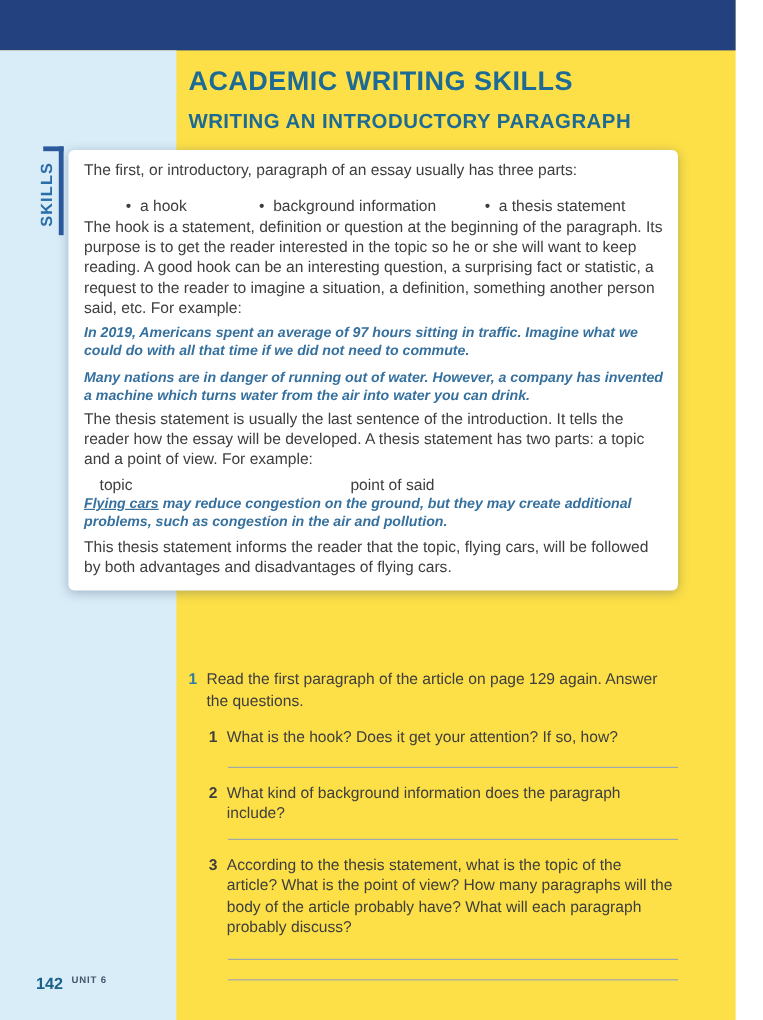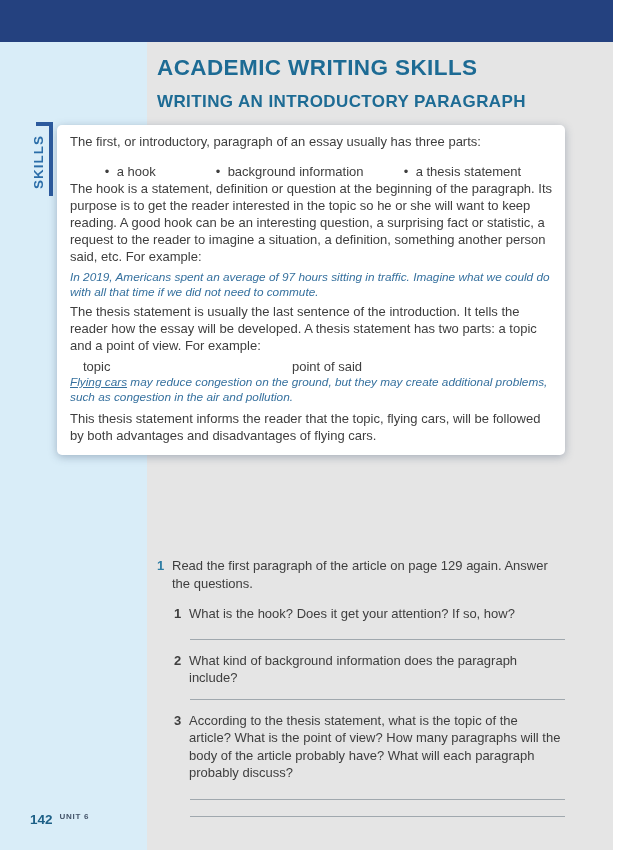--- a/index.html
+++ b/index.html
@@ -1,39 +1,39 @@
 <!DOCTYPE html>
 <html><head>
 <meta charset="utf-8">
 <style>
   * { margin:0; padding:0; box-sizing:border-box; }
   html,body { width:636px; }
   body { font-family:"Liberation Sans", sans-serif; background:#ffffff; }
-  .page { position:relative; width:613px; height:850px; background:#e5e5e5; overflow:hidden; }
+  .page { position:relative; width:613px; height:850px; background:#fde047; overflow:hidden; }
 
   .topbar { position:absolute; left:0; top:0; width:636px; height:42px; background:#24417f; }
   .leftcol { position:absolute; left:0; top:42px; width:147px; height:808px; background:#d9edf8; }
 
   .title { position:absolute; left:157px; top:55px; font-size:22.5px; font-weight:bold; letter-spacing:0.4px; color:#1d6b94; }
   .subtitle { position:absolute; left:157px; top:92px; font-size:17px; font-weight:bold; letter-spacing:0.4px; color:#1d6b94; }
 
   .skills-bracket { position:absolute; left:36px; top:122px; width:17px; height:74px;
     border-top:4px solid #2c5a9d; border-right:4px solid #2c5a9d; z-index:1; }
   .skills-label { position:absolute; left:31px; top:127px; height:62px; writing-mode:vertical-rl;
     transform:rotate(180deg); font-size:13.5px; font-weight:bold; letter-spacing:1px; color:#2a6da8; z-index:1; }
 
   .skills-box { position:absolute; left:57px; top:125px; width:508px; z-index:2;
     background:#ffffff; border-radius:5px; box-shadow:0 2px 9px rgba(50,70,100,0.35);
     padding:8px 11px 11px 13px; font-size:13px; line-height:17px; color:#3e3e3e; }
   .sb-p { margin:0; }
   .sb-bullets { display:flex; margin:13px 0 0 2px;justify-content:center; }
   .sb-bullets span::before { content:"\2022\00a0\00a0"; }
   .sb-bullets span:nth-child(1) { width:111px; }
   .sb-bullets span:nth-child(2) { width:188px; }
-  .sb-ex { font-style:italic; font-size:11.8px; line-height:14.5px; color:#35709e; margin:5px 0 3px; }
+  .sb-ex { font-style:italic; font-size:11.8px; line-height:14.5px; color:#35709e; margin:5px 0 3px;font-weight:bold; }
   .sb-ex + .sb-ex { margin-top:8px; }
   .sb-labels { position:relative; margin-top:4px; height:17px; }
   .sb-label-topic { margin-left:13px; }
   .sb-label-pov { position:absolute; left:222px; top:0; }
   .u { text-decoration:underline; }
   .mt6 { margin-top:6px; }
   .mt4 { margin-top:4px; }
 
   .exercise { position:absolute; left:157px; top:557px; width:412px; font-size:13px; line-height:17.5px; color:#3e3e3e; }
   .rubric { display:flex; }
@@ -71,20 +71,21 @@
 
   <div class="skills-box">
     <p class="sb-p">The first, or introductory, paragraph of an essay usually has three parts:</p>
     <div class="sb-bullets">
       <span>a hook</span>
       <span>background information</span>
       <span>a thesis statement</span>
     </div>
     <p class="sb-p">The hook is a statement, definition or question at the beginning of the paragraph. Its purpose is to get the reader interested in the topic so he or she will want to keep reading. A good hook can be an interesting question, a surprising fact or statistic, a request to the reader to imagine a situation, a definition, something another person said, etc. For example:</p>
     <p class="sb-ex">In 2019, Americans spent an average of 97 hours sitting in traffic. Imagine what we could do with all that time if we did not need to commute.</p>
+    <p class="sb-ex">Many nations are in danger of running out of water. However, a company has invented a machine which turns water from the air into water you can drink.</p>
     <p class="sb-p mt4">The thesis statement is usually the last sentence of the introduction. It tells the reader how the essay will be developed. A thesis statement has two parts: a topic and a point of view. For example:</p>
     <div class="sb-labels">
       <span class="sb-label-topic">topic</span>
       <span class="sb-label-pov">point of said</span>
     </div>
     <p class="sb-ex" style="margin-top:0;"><span class="u">Flying cars</span><span> may reduce congestion on the ground, but they may create additional problems, such as congestion in the air and pollution.</span></p>
     <p class="sb-p mt6">This thesis statement informs the reader that the topic, flying cars, will be followed by both advantages and disadvantages of flying cars.</p>
   </div>
 
   <div class="exercise">

